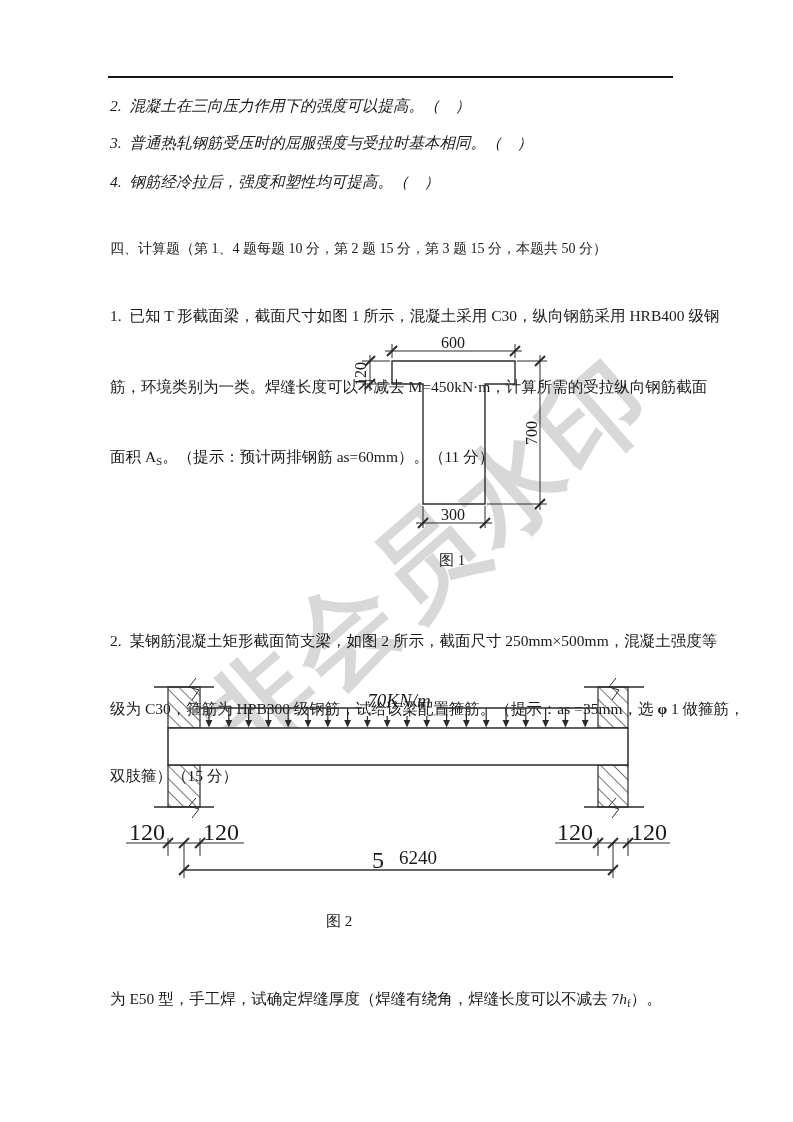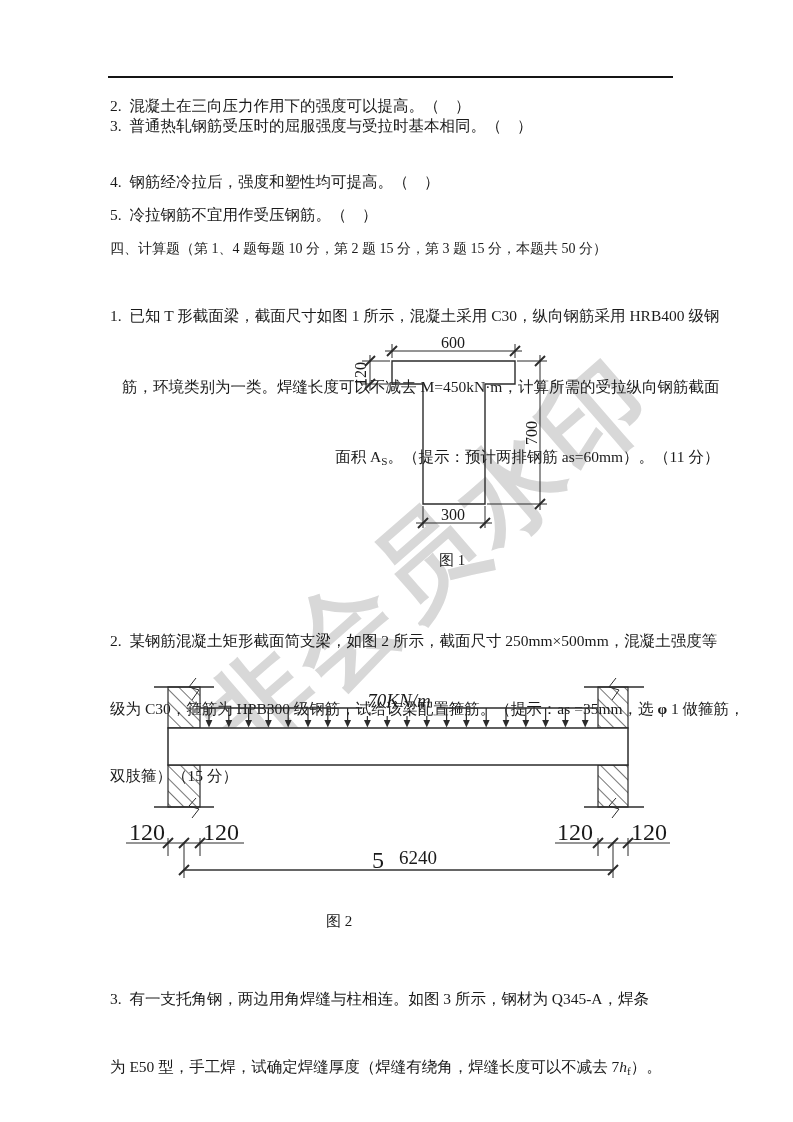--- a/index.html
+++ b/index.html
@@ -4,24 +4,24 @@
 <style>
   :root{ --ink:#1a1a1a; --line:#2b2b2b; --wm:#d8d8d8; }
   html,body{margin:0;padding:0;background:#fff;}
   .page{position:relative;width:793px;height:1122px;background:#fff;overflow:hidden;
         font-family:"Liberation Serif","DejaVu Serif",serif;color:var(--ink);}
   .wm{position:absolute;left:430px;top:560px;transform:translate(-50%,-50%) rotate(-41deg);
       font-family:"Liberation Sans","DejaVu Sans",sans-serif;font-weight:bold;
       font-size:104px;letter-spacing:6px;white-space:nowrap;color:var(--wm);z-index:0;}
   .content{position:absolute;left:0;top:0;width:100%;height:100%;z-index:1;}
   .rule{position:absolute;left:108px;top:76px;width:565px;border-top:2px solid #151515;}
-  .tf{position:absolute;left:110px;font-size:15.5px;white-space:pre;}
+  .tf{position:absolute;left:110px;font-size:15.5px;white-space:pre;font-style:italic;}
   .hdr{position:absolute;left:110px;top:240px;font-size:14px;font-weight:normal;white-space:pre;}
   .q{position:absolute;left:110px;font-size:15.5px;white-space:pre;}
-  .q1{top:257px;line-height:23.5px;text-align:right;}
+  .q1{top:257px;line-height:23.5px;}
   .q2{top:585px;line-height:22.5px;}
   .q3{top:943px;line-height:22.5px;}
   .seg-sub{vertical-align:-0.25em;font-size:0.72em;}
   .seg-i{font-style:italic;}
   .seg-b{font-weight:bold;}
   svg.fig{position:absolute;}
   svg line,svg path,svg polyline{stroke:var(--line);fill:none;}
   svg rect{stroke:var(--line);}
   svg text{fill:var(--ink);stroke:none;font-family:"Liberation Serif","DejaVu Serif",serif;}
   svg .tick{stroke-width:2;}
@@ -33,23 +33,22 @@
 </head>
 <body>
 
 <div class="page">
   <div class="wm">非会员水印</div>
 
   <div class="content">
     <div class="rule"></div>
 
     <div class="tf" style="top:96px">2.  混凝土在三向压力作用下的强度可以提高。（　）</div>
-    <div class="tf" style="top:116px">3.  普通热轧钢筋受压时的屈服强度与受拉时基本相同。（　）</div>
+    <div class="tf" style="top:133px">3.  普通热轧钢筋受压时的屈服强度与受拉时基本相同。（　）</div>
     <div class="tf" style="top:172px">4.  钢筋经冷拉后，强度和塑性均可提高。（　）</div>
-    <div class="tf" style="top:205px">5.  冷拉钢筋不宜用作受压钢筋。（　）</div>
 
     <div class="hdr">四、计算题（第 1、4 题每题 10 分，第 2 题 15 分，第 3 题 15 分，本题共 50 分）</div>
 
     <div class="q q1">
       <div><span>1.  已知 T 形截面梁，截面尺寸如图 1 所示，混凝土采用 C30，纵向钢筋采用 HRB400 级钢</span></div>
       <div><span>筋，环境类别为一类。焊缝长度可以不减去 M=450kN·m，计算所需的受拉纵向钢筋截面</span></div>
       <div><span>面积 A</span><span class="seg-sub">S</span><span>。（提示：预计两排钢筋 as=60mm）。（11 分）</span></div>
     </div>
 
     <svg class="fig" style="left:330px;top:330px" width="240" height="245" viewBox="330 330 240 245">
@@ -201,18 +200,17 @@
         <line class="gray" x1="184" y1="870" x2="613" y2="870"></line>
         <line class="tick" x1="179" y1="875" x2="189" y2="865"></line>
         <line class="tick" x1="608" y1="875" x2="618" y2="865"></line>
       </g>
       <text x="378" y="868" text-anchor="middle" font-size="24">5</text>
       <text x="418" y="864" text-anchor="middle" font-size="19">6240</text>
       <text x="339" y="926" text-anchor="middle" font-size="15">图 2</text>
     </svg>
 
     <div class="q q3">
-      <div><span>3.  有一支托角钢，两边用角焊缝与柱相连。如图 3 所示，钢材为 Q345-A，焊条</span></div>
       <div><span>为 E50 型，手工焊，试确定焊缝厚度（焊缝有绕角，焊缝长度可以不减去 7</span><span class="seg-i">h</span><span class="seg-sub">f</span><span>）。</span></div>
       
     </div>
   </div>
 </div>
 
 </body></html>

